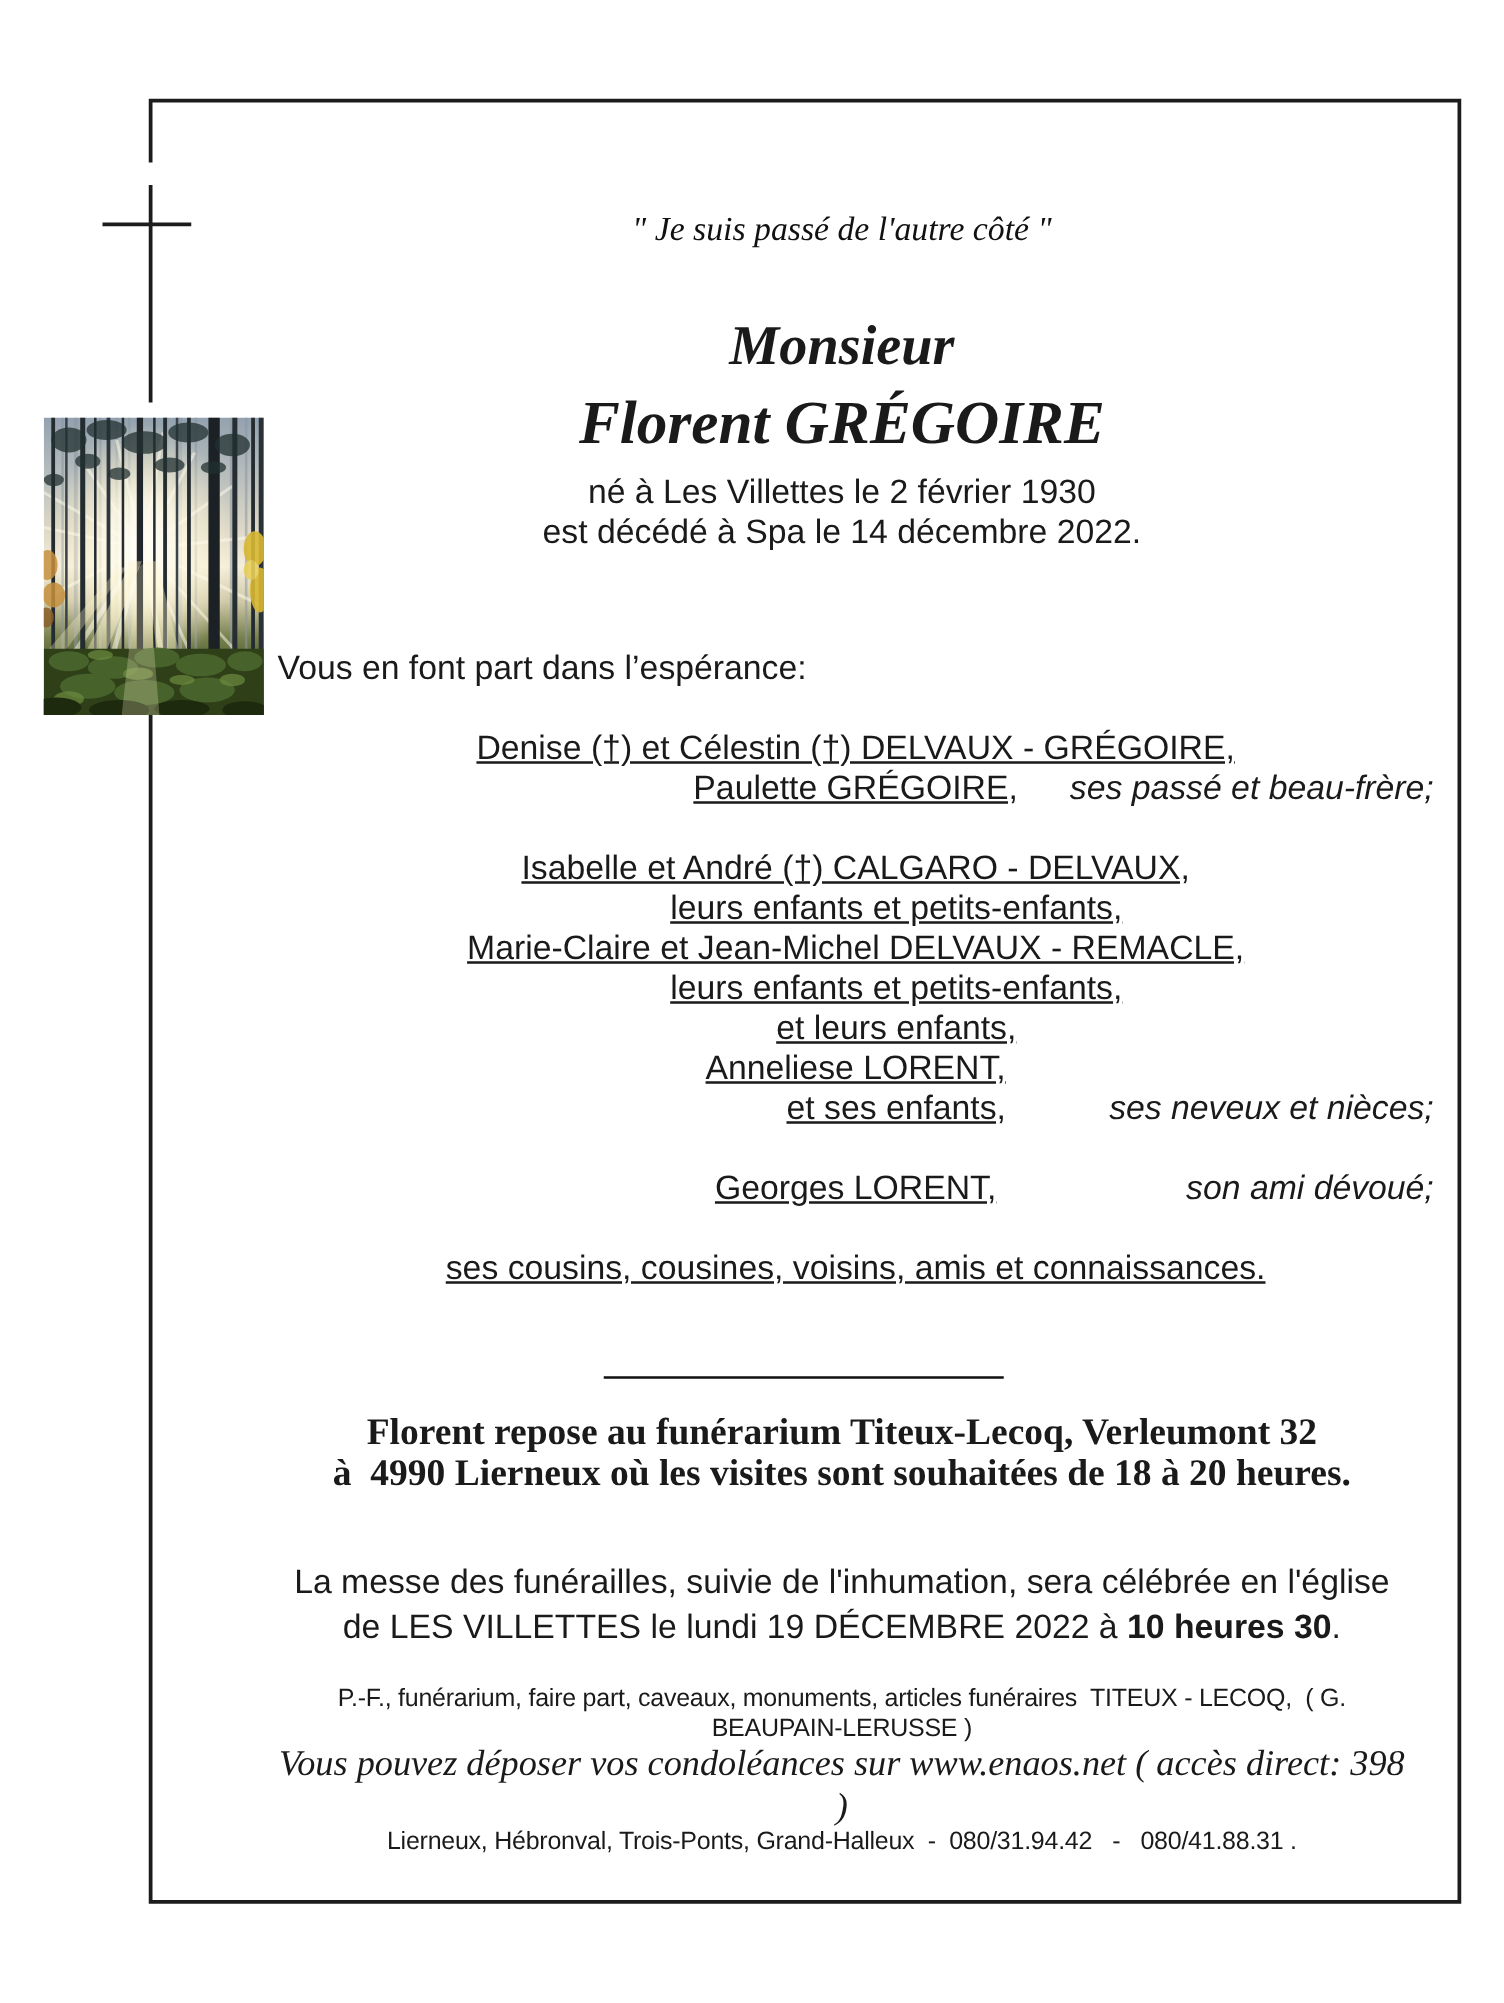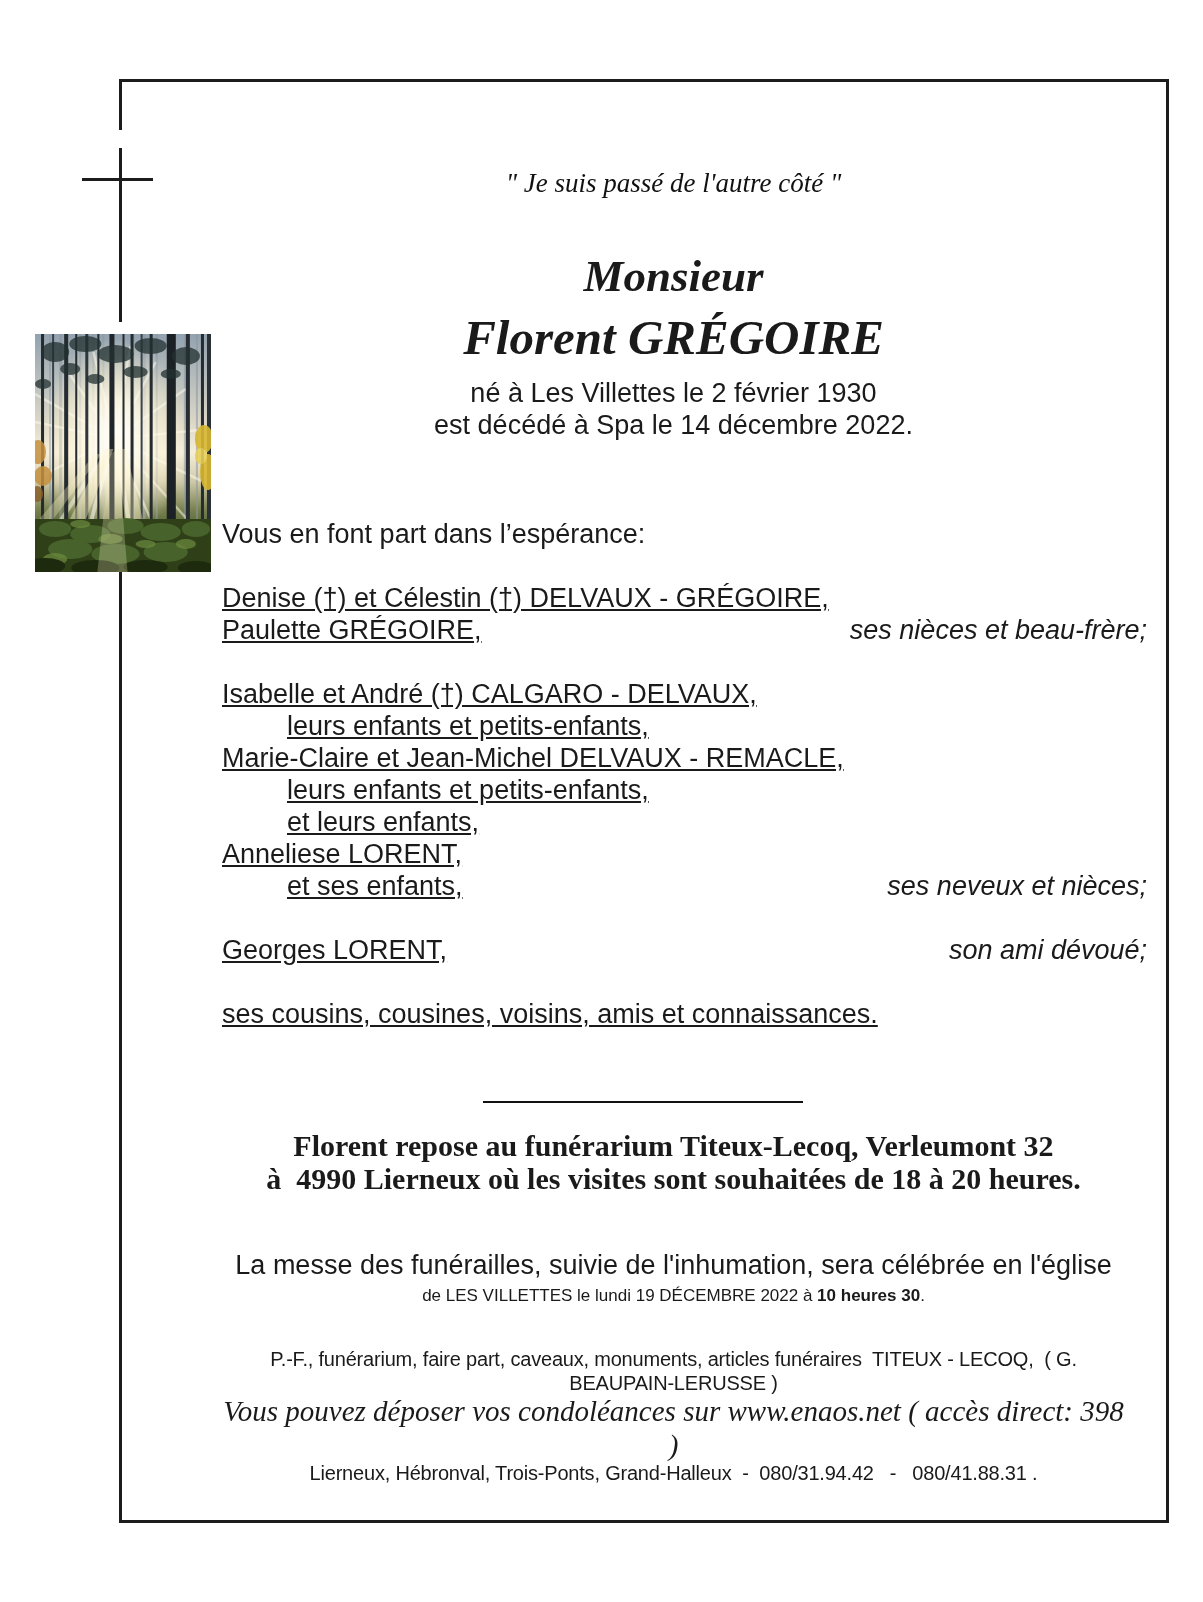--- a/index.html
+++ b/index.html
@@ -14,38 +14,38 @@
   .frame{
     position:absolute;left:119px;top:79px;
     width:1050px;height:1444px;
     border:3px solid #1c1c1c;
     box-sizing:border-box;
   }
   .border-gap{position:absolute;background:#ffffff;}
   .cross-arm{position:absolute;left:82px;top:178px;width:71px;height:3px;background:#1c1c1c;}
   .photo{position:absolute;left:35px;top:334px;width:176px;height:238px;}
   .photo svg{display:block;width:100%;height:100%;}
-  .abs{position:absolute;line-height:1.18;}
+  .abs{position:absolute;line-height:1.18;text-align:center;}
   .center-col{left:220px;width:907px;text-align:center;}
   .quote{top:168px;font-family:"Liberation Serif",serif;font-style:italic;font-size:27px;color:#111;}
   .title-monsieur{top:250px;font-family:"Liberation Serif",serif;font-style:italic;font-weight:bold;font-size:45px;}
   .title-name{top:309px;font-family:"Liberation Serif",serif;font-style:italic;font-weight:bold;font-size:49px;}
   .birth{top:378px;font-size:27px;}
   .death{top:410px;font-size:27px;}
   .intro{left:222px;top:519px;font-size:27px;}
   .family{left:222px;top:583px;width:925px;font-size:27px;}
   .family .row{position:relative;height:32px;white-space:nowrap;text-decoration:underline;}
   .family .row.indent{padding-left:65px;}
   .family .row.gap-before{margin-top:32px;}
   .relation{position:absolute;right:0;top:0;font-style:italic;}
   .divider{position:absolute;left:483px;top:1101px;width:320px;height:0;border-top:2px solid #111;}
   .repose1{top:1128px;font-family:"Liberation Serif",serif;font-weight:bold;font-size:30px;white-space:pre-wrap;}
   .repose2{top:1161px;font-family:"Liberation Serif",serif;font-weight:bold;font-size:30px;white-space:pre-wrap;}
   .messe1{top:1250px;font-size:27px;}
-  .messe2{top:1286px;font-size:17px;}
+  .messe2{top:1286px;font-size:27px;}
   .condolences{top:1350px;font-family:"Liberation Serif",serif;font-style:italic;font-size:29px;white-space:pre-wrap;margin-top:44px;}
   .foot1{top:1348px;font-size:20px;letter-spacing:-0.2px;white-space:pre-wrap;}
   .foot2{top:1462px;font-size:20px;letter-spacing:-0.2px;white-space:pre-wrap;text-align:center;}
   .b{font-weight:bold;}
 </style>
 </head>
 <body>
 
 <div class="page">
 
@@ -181,21 +181,21 @@
   <div class="abs center-col quote">" Je suis passé de l'autre côté "</div>
   <div class="abs center-col title-monsieur">Monsieur</div>
   <div class="abs center-col title-name">Florent GRÉGOIRE</div>
   <div class="abs center-col birth">né à Les Villettes le 2 février 1930</div>
   <div class="abs center-col death">est décédé à Spa le 14 décembre 2022.</div>
 
   <div class="abs intro">Vous en font part dans l’espérance:</div>
 
   <div class="abs family">
     <div class="row"><span>Denise (†) et Célestin (†) DELVAUX - GRÉGOIRE,</span></div>
-    <div class="row"><span>Paulette GRÉGOIRE,</span><span class="relation">ses nièces et beau-frère;</span></div>
+    <div class="row"><span>Paulette GRÉGOIRE,</span><span class="relation">ses passé et beau-frère;</span></div>
     <div class="row gap-before"><span>Isabelle et André (†) CALGARO - DELVAUX,</span></div>
     <div class="row indent"><span>leurs enfants et petits-enfants,</span></div>
     <div class="row"><span>Marie-Claire et Jean-Michel DELVAUX - REMACLE,</span></div>
     <div class="row indent"><span>leurs enfants et petits-enfants,</span></div>
     <div class="row indent"><span>et leurs enfants,</span></div>
     <div class="row"><span>Anneliese LORENT,</span></div>
     <div class="row indent"><span>et ses enfants,</span><span class="relation">ses neveux et nièces;</span></div>
     <div class="row gap-before"><span>Georges LORENT,</span><span class="relation">son ami dévoué;</span></div>
     <div class="row gap-before"><span>ses cousins, cousines, voisins, amis et connaissances.</span></div>
   </div>

